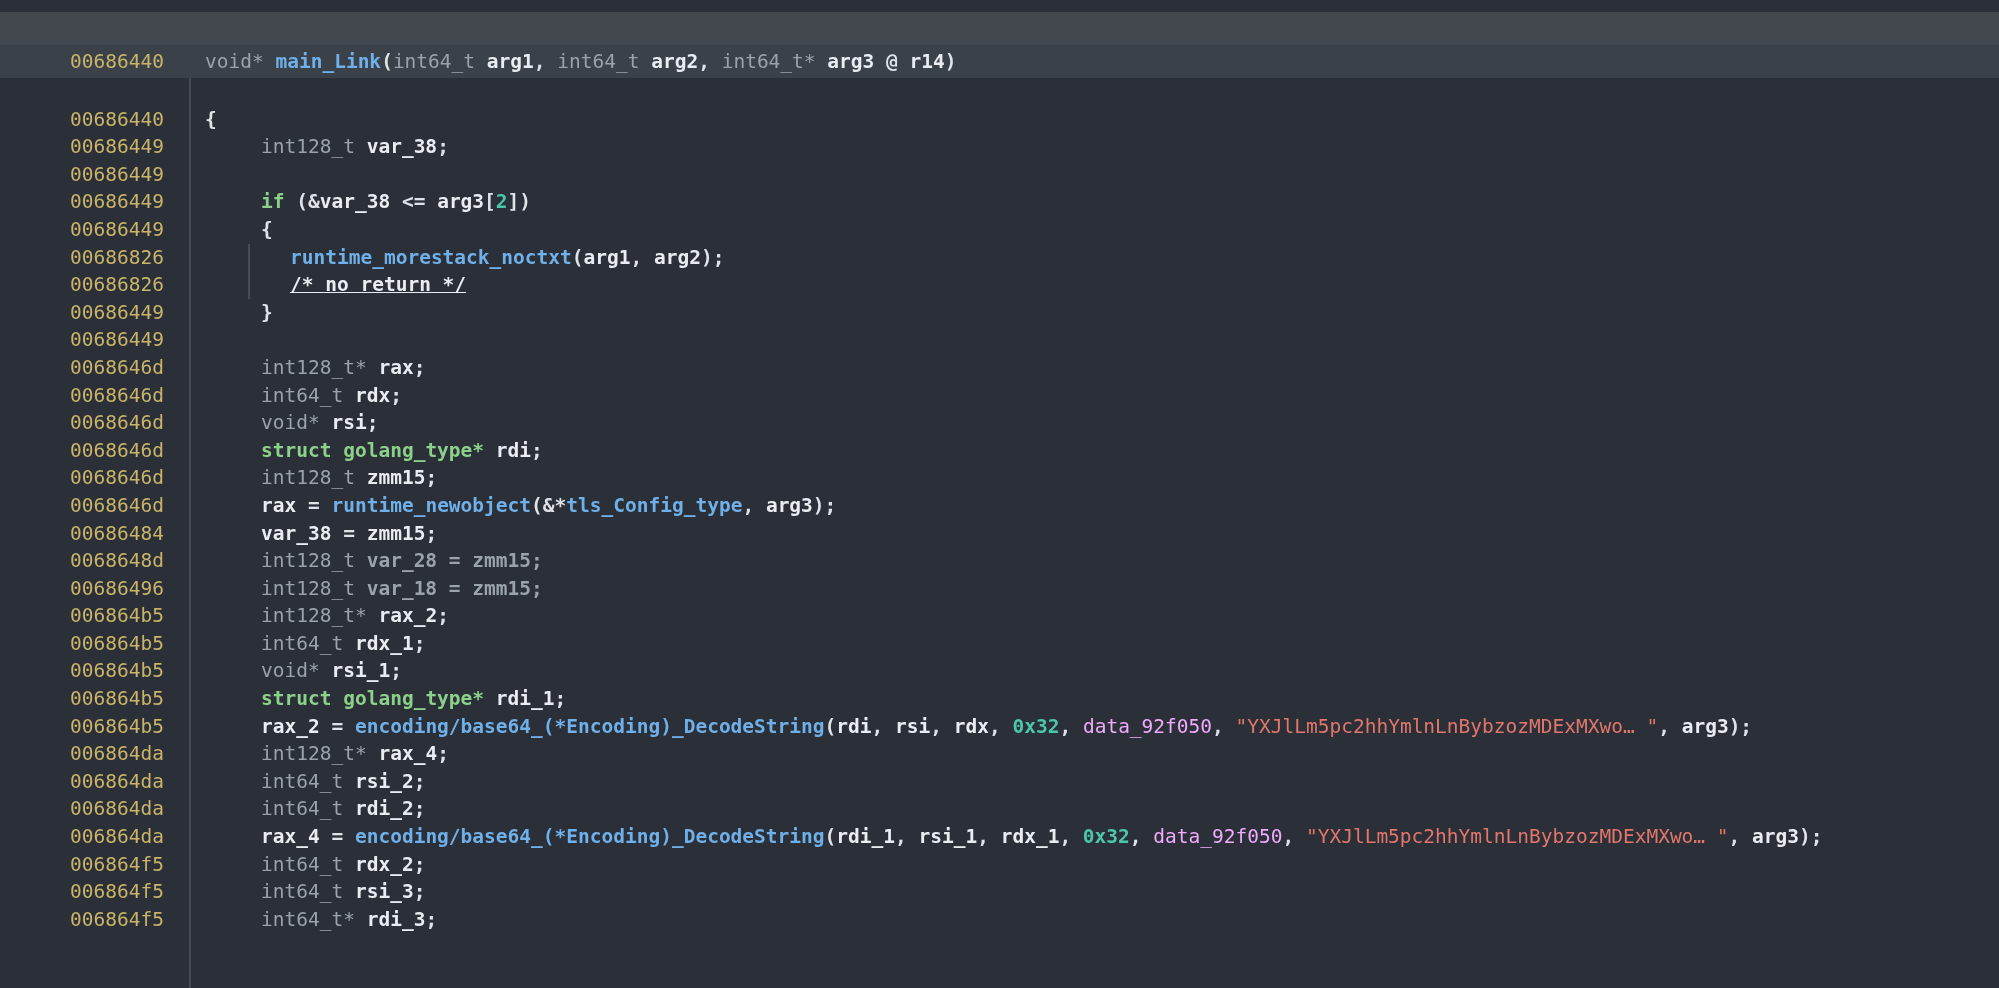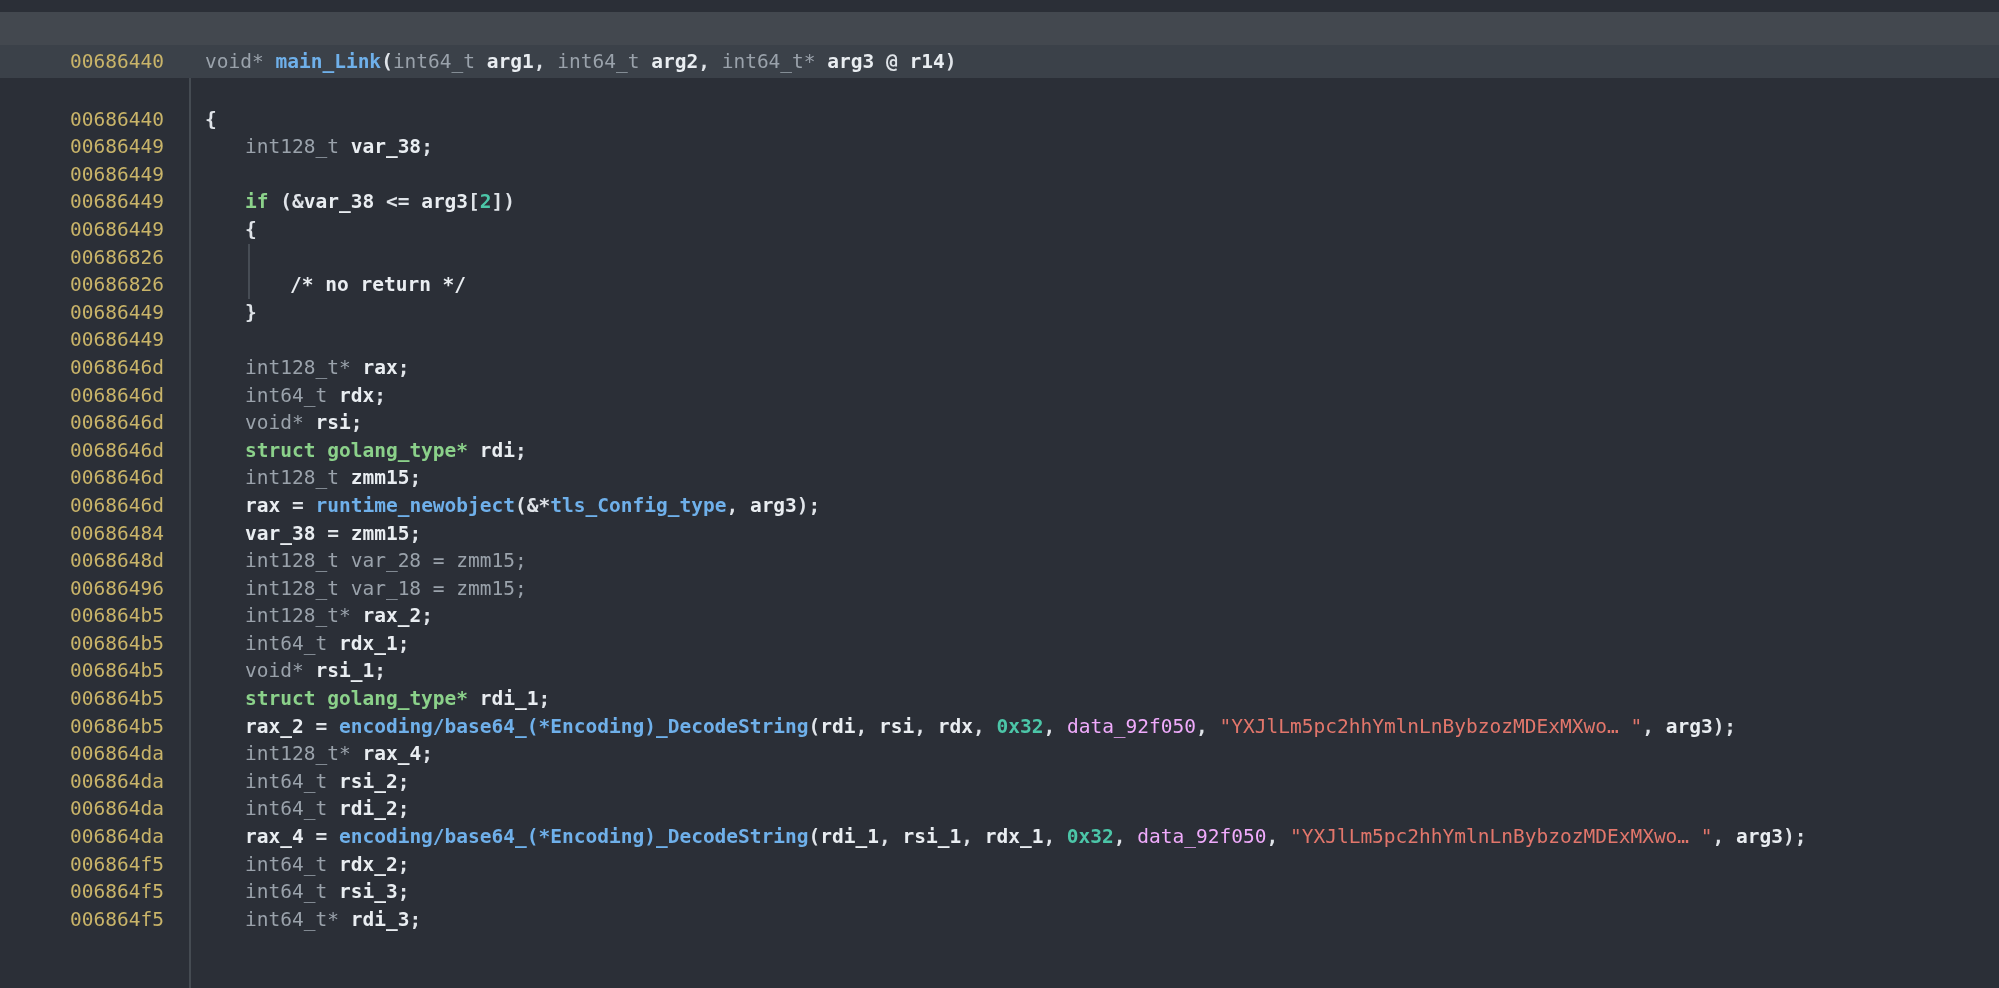--- a/index.html
+++ b/index.html
@@ -15,33 +15,33 @@
   .hdr-row{height:33px;line-height:33px;white-space:pre;overflow:hidden;}
   .hdr-comment{background:#43484f;padding-left:70px;color:#8b9199;}
   .hdr-sig{background:#3b4149;display:flex;padding-left:70px;}
   .addr{color:#c9b469;font-weight:400;width:119px;flex:0 0 119px;white-space:pre;}
   .codearea{position:relative;height:911px;overflow:hidden;}
   .sep{position:absolute;left:189px;top:0;bottom:0;width:2px;background:#454b52;}
   .guide{position:absolute;left:248px;top:166px;height:55px;width:2px;background:#474d55;}
   .line{height:27.6px;line-height:27.6px;display:flex;padding-left:70px;white-space:pre;overflow:hidden;}
   .code{white-space:pre;}
   .ind-0{margin-left:16px;}
-  .ind-1{margin-left:56px;}
+  .ind-1{margin-left:72px;}
   .ind-2{margin-left:101px;}
   .t-sp{color:#e9edf1;}
   .t-var{color:#e9edf1;font-weight:700;}
   .t-punct{color:#dfe3e8;font-weight:700;}
-  .t-annot{color:#e9edf1;font-weight:700;}
+  .t-annot{color:#e9edf1;font-weight:700;text-decoration:underline;}
   .t-type{color:#9aa2ab;font-weight:400;}
   .t-kw{color:#8bd18a;font-weight:700;}
   .t-fn{color:#6fb0ea;font-weight:700;}
   .t-num{color:#4cc6a8;font-weight:700;}
   .t-data{color:#f0abfc;font-weight:400;}
   .t-str{color:#e2766b;font-weight:400;}
-  .t-dim{color:#9aa2ab;font-weight:400;}
+  .t-dim{color:#9aa2ab;font-weight:700;}
 </style>
 </head>
 <body>
 
 <div class="app">
   <div class="topgap"></div>
 
   <div class="hdr-row hdr-comment">
     
   </div>
@@ -53,21 +53,21 @@
 
   <div class="codearea">
     <div class="sep"></div>
     <div class="guide"></div>
   <div class="line"><span class="addr"></span><span class="code ind-0"></span></div>
       <div class="line"><span class="addr">00686440</span><span class="code ind-0"><span class="t-punct">{</span></span></div>
       <div class="line"><span class="addr">00686449</span><span class="code ind-1"><span class="t-type">int128_t</span><span class="t-sp"> </span><span class="t-var">var_38</span><span class="t-punct">;</span></span></div>
       <div class="line"><span class="addr">00686449</span><span class="code ind-0"></span></div>
       <div class="line"><span class="addr">00686449</span><span class="code ind-1"><span class="t-kw">if</span><span class="t-punct"> (&amp;</span><span class="t-var">var_38</span><span class="t-punct"> &lt;= </span><span class="t-var">arg3</span><span class="t-punct">[</span><span class="t-num">2</span><span class="t-punct">])</span></span></div>
       <div class="line"><span class="addr">00686449</span><span class="code ind-1"><span class="t-punct">{</span></span></div>
-      <div class="line"><span class="addr">00686826</span></div>
+      <div class="line"><span class="addr">00686826</span><span class="code ind-2"><span class="t-fn">runtime_morestack_noctxt</span><span class="t-punct">(</span><span class="t-var">arg1</span><span class="t-punct">, </span><span class="t-var">arg2</span><span class="t-punct">);</span></span></div>
       <div class="line"><span class="addr">00686826</span><span class="code ind-2"><span class="t-annot">/* no return */</span></span></div>
       <div class="line"><span class="addr">00686449</span><span class="code ind-1"><span class="t-punct">}</span></span></div>
       <div class="line"><span class="addr">00686449</span><span class="code ind-0"></span></div>
       <div class="line"><span class="addr">0068646d</span><span class="code ind-1"><span class="t-type">int128_t*</span><span class="t-sp"> </span><span class="t-var">rax</span><span class="t-punct">;</span></span></div>
       <div class="line"><span class="addr">0068646d</span><span class="code ind-1"><span class="t-type">int64_t</span><span class="t-sp"> </span><span class="t-var">rdx</span><span class="t-punct">;</span></span></div>
       <div class="line"><span class="addr">0068646d</span><span class="code ind-1"><span class="t-type">void*</span><span class="t-sp"> </span><span class="t-var">rsi</span><span class="t-punct">;</span></span></div>
       <div class="line"><span class="addr">0068646d</span><span class="code ind-1"><span class="t-kw">struct</span><span class="t-sp"> </span><span class="t-kw">golang_type*</span><span class="t-sp"> </span><span class="t-var">rdi</span><span class="t-punct">;</span></span></div>
       <div class="line"><span class="addr">0068646d</span><span class="code ind-1"><span class="t-type">int128_t</span><span class="t-sp"> </span><span class="t-var">zmm15</span><span class="t-punct">;</span></span></div>
       <div class="line"><span class="addr">0068646d</span><span class="code ind-1"><span class="t-var">rax</span><span class="t-punct"> = </span><span class="t-fn">runtime_newobject</span><span class="t-punct">(&amp;*</span><span class="t-fn">tls_Config_type</span><span class="t-punct">, </span><span class="t-var">arg3</span><span class="t-punct">);</span></span></div>
       <div class="line"><span class="addr">00686484</span><span class="code ind-1"><span class="t-var">var_38</span><span class="t-punct"> = </span><span class="t-var">zmm15</span><span class="t-punct">;</span></span></div>

